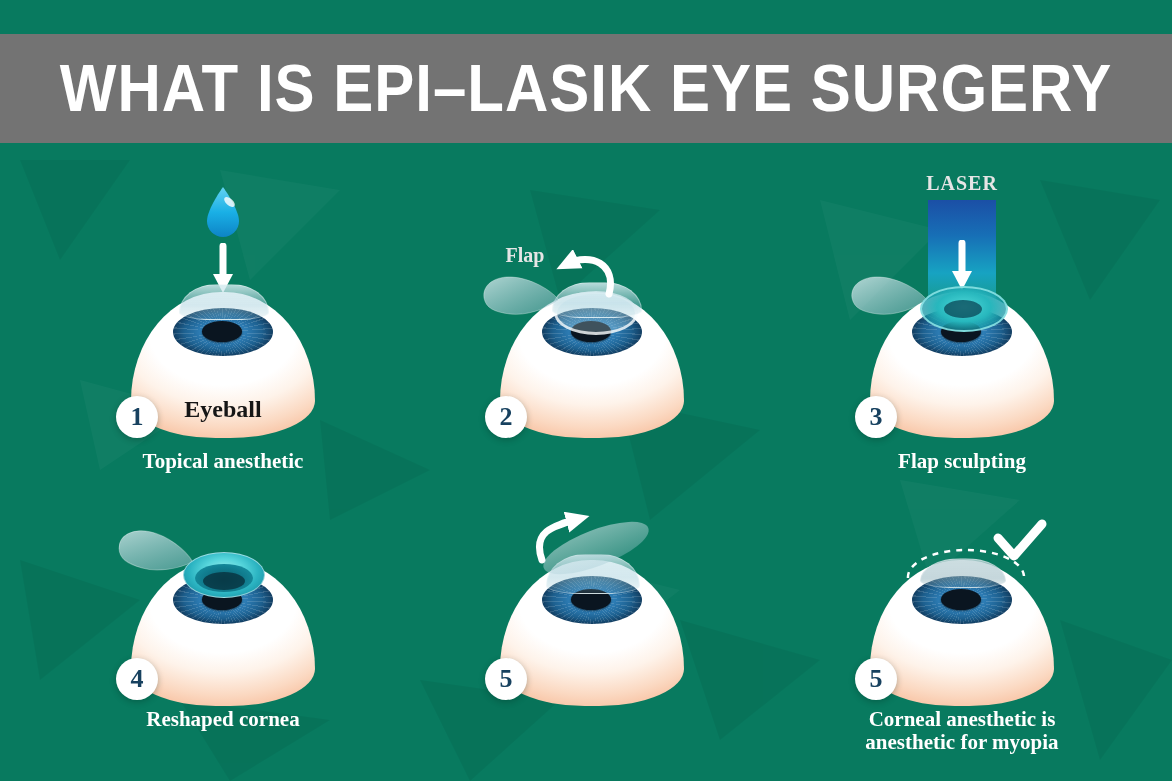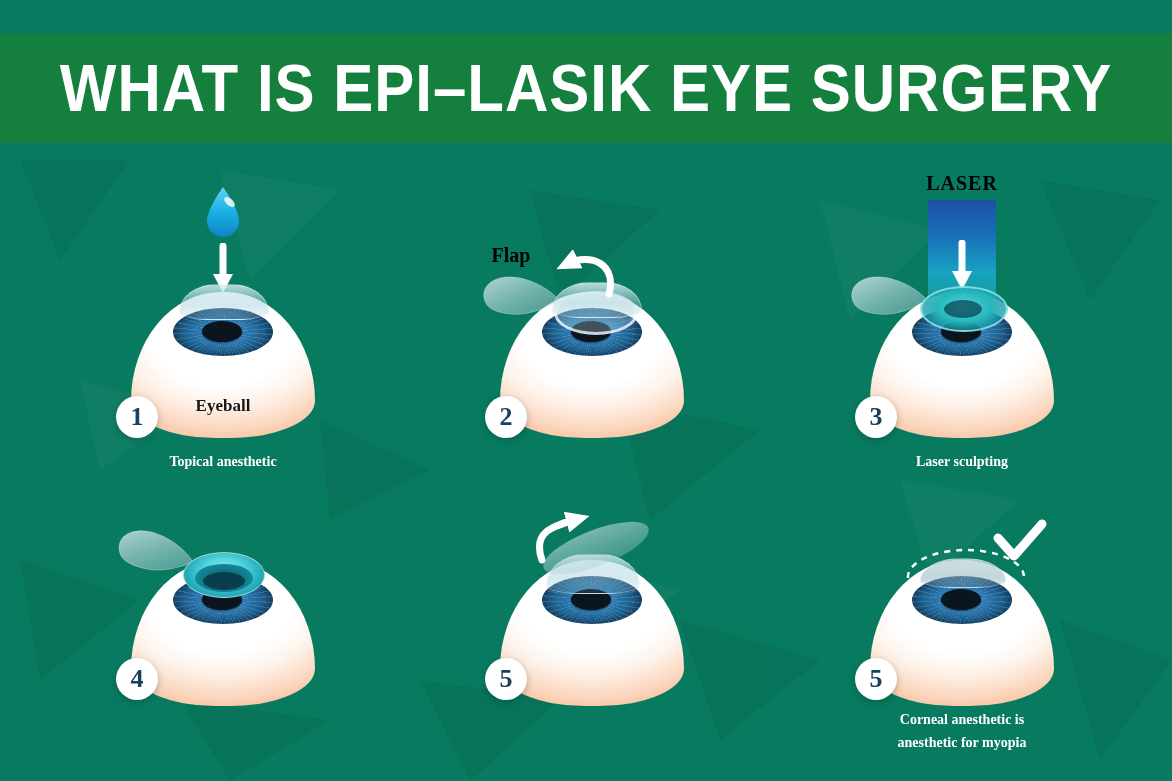--- a/index.html
+++ b/index.html
@@ -1,19 +1,19 @@
 <!DOCTYPE html>
 <html><head>
 <meta charset="utf-8">
 <style>
   html,body{margin:0;padding:0;background:#0c2b22;}
   #stage{position:relative;width:1172px;height:781px;overflow:hidden;background:#087a5f;
          font-family:"Liberation Sans",sans-serif;}
   
-  .banner{position:absolute;left:0;top:34px;width:1172px;height:109px;background:#15803d;
+  .banner{position:absolute;left:0;top:34px;width:1172px;height:109px;background:#737373;
           display:flex;align-items:center;justify-content:center;text-align:center;}
   .title{color:#ffffff;font-weight:bold;font-size:60px;letter-spacing:1px;white-space:nowrap;
          transform:scaleY(1.12);transform-origin:center;}
   
   .panel{position:absolute;width:340px;}
   .r1{top:150px;height:340px;} .r2{top:490px;height:291px;}
   .c1{left:53px;} .c2{left:422px;} .c3{left:792px;}
   .eye{position:absolute;left:78px;width:184px;height:146px;}
   .r1 .eye{top:142px;} .r2 .eye{top:70px;}
   .dome{position:absolute;inset:0;border-radius:50% 50% 47% 47% / 76% 76% 26% 26%;
@@ -29,25 +29,25 @@
          background:#0a1520;box-shadow:0 1px 2px rgba(0,0,0,.5);}
   .cornea-dome{position:absolute;left:48px;top:-8px;width:88px;height:34px;
         border-radius:50% 50% 45% 45% / 95% 95% 25% 25%;
         background:linear-gradient(180deg, rgba(214,236,240,.85) 0%, rgba(160,205,218,.45) 60%, rgba(140,190,205,.15) 100%);
         border:1px solid rgba(255,255,255,.35);}
   .badge{position:absolute;left:63px;width:42px;height:42px;border-radius:50%;background:#ffffff;
          box-shadow:0 2px 6px rgba(0,40,30,.3);display:flex;align-items:center;justify-content:center;
          font-family:"Liberation Serif",serif;font-weight:bold;font-size:26px;color:#17415f;}
   .r1 .badge{top:246px;} .r2 .badge{top:168px;}
   .caption{position:absolute;left:0;width:340px;text-align:center;color:#ffffff;
-           font-family:"Liberation Serif",serif;font-weight:bold;font-size:14px;line-height:23px;}
+           font-family:"Liberation Serif",serif;font-weight:bold;font-size:21px;line-height:23px;}
   .r1 .caption{top:300px;} .r2 .caption{top:218px;}
   .eye-label{position:absolute;left:0;top:246px;width:340px;text-align:center;color:#161616;
-           font-family:"Liberation Serif",serif;font-weight:bold;font-size:17px;}
-  .small-label{position:absolute;color:#000000;font-family:"Liberation Serif",serif;
+           font-family:"Liberation Serif",serif;font-weight:bold;font-size:24px;}
+  .small-label{position:absolute;color:#e5e5e5;font-family:"Liberation Serif",serif;
            font-weight:bold;font-size:20px;text-align:center;}
   .abs{position:absolute;}
   .flap{position:absolute;width:82px;height:46px;}
   .beam{position:absolute;left:136px;top:50px;width:68px;height:118px;
         background:linear-gradient(180deg,#1b4fa6 0%,#176fb6 30%,#17a3c2 62%,rgba(48,201,206,.4) 88%,rgba(48,201,206,.15) 100%);}
   .glow{position:absolute;left:50px;top:-6px;width:84px;height:42px;border-radius:50%;
         background:radial-gradient(ellipse at 50% 45%, #4fd9d9 0%, #27b7bd 45%, rgba(23,150,165,.75) 70%, rgba(20,130,150,.4) 100%);
         border:2px solid rgba(150,235,235,.8);}
   .glow-core{position:absolute;left:74px;top:8px;width:38px;height:18px;border-radius:50%;background:rgba(10,70,85,.75);}
   .ring{position:absolute;left:54px;top:-1px;width:78px;height:38px;border-radius:50%;
@@ -131,21 +131,21 @@
       <div class="cornea-dome"></div>
     </div>
     <div class="eye-label">Eyeball</div>
     <div class="badge">
         <span>1</span>
       </div>
     <div class="caption">Topical anesthetic</div>
   </section>
 
   <section class="panel r1 c2">
-    <div class="small-label" style="left:29px;top:94px;width:120px;">Flap</div>
+    <div class="small-label" style="left:43px;top:94px;width:120px;">Flap</div>
     <div class="eye">
       <div class="dome"></div>
       <div class="iris">
           <div class="pupil"></div>
         </div>
       <div class="ring"></div>
       <div class="cornea-dome" style="left:52px;top:-10px;"></div>
     </div>
     <svg class="flap" style="left:58px;top:122px" viewBox="0 0 82 46">
       <path d="M4,26 C2,12 16,4 32,5 C50,6 70,17 79,28 C66,37 46,44 30,42 C14,40 6,36 4,26 Z" fill="url(#flapG)" stroke="rgba(255,255,255,0.3)" stroke-width="1"></path>
@@ -172,39 +172,40 @@
       <div class="dome"></div>
       <div class="iris">
           <div class="pupil"></div>
         </div>
       <div class="glow"></div>
       <div class="glow-core"></div>
     </div>
     <div class="badge">
         <span>3</span>
       </div>
-    <div class="caption">Laser sculpting</div>
+    <div class="caption">Flap sculpting</div>
   </section>
 
   <section class="panel r2 c1">
     <svg class="flap" style="left:62px;top:38px;transform:rotate(9deg)" viewBox="0 0 82 46">
       <path d="M4,26 C2,12 16,4 32,5 C50,6 70,17 79,28 C66,37 46,44 30,42 C14,40 6,36 4,26 Z" fill="url(#flapG)" stroke="rgba(255,255,255,0.3)" stroke-width="1"></path>
     </svg>
     <div class="eye">
       <div class="dome"></div>
       <div class="iris">
           <div class="pupil"></div>
         </div>
       <div class="bowl"></div>
       <div class="bowl-inner"></div>
       <div class="bowl-dark"></div>
     </div>
     <div class="badge">
         <span>4</span>
       </div>
+    <div class="caption">Reshaped cornea</div>
   </section>
 
   <section class="panel r2 c2">
     <svg class="abs" style="left:112px;top:22px" width="68" height="52" viewBox="0 0 68 52">
       <path d="M8,48 C-2,20 18,14 44,7" fill="none" stroke="#ffffff" stroke-width="7" stroke-linecap="round" marker-end="url(#ah)"></path>
     </svg>
     <div class="eye">
       <div class="dome"></div>
       <div class="iris">
           <div class="pupil"></div>

